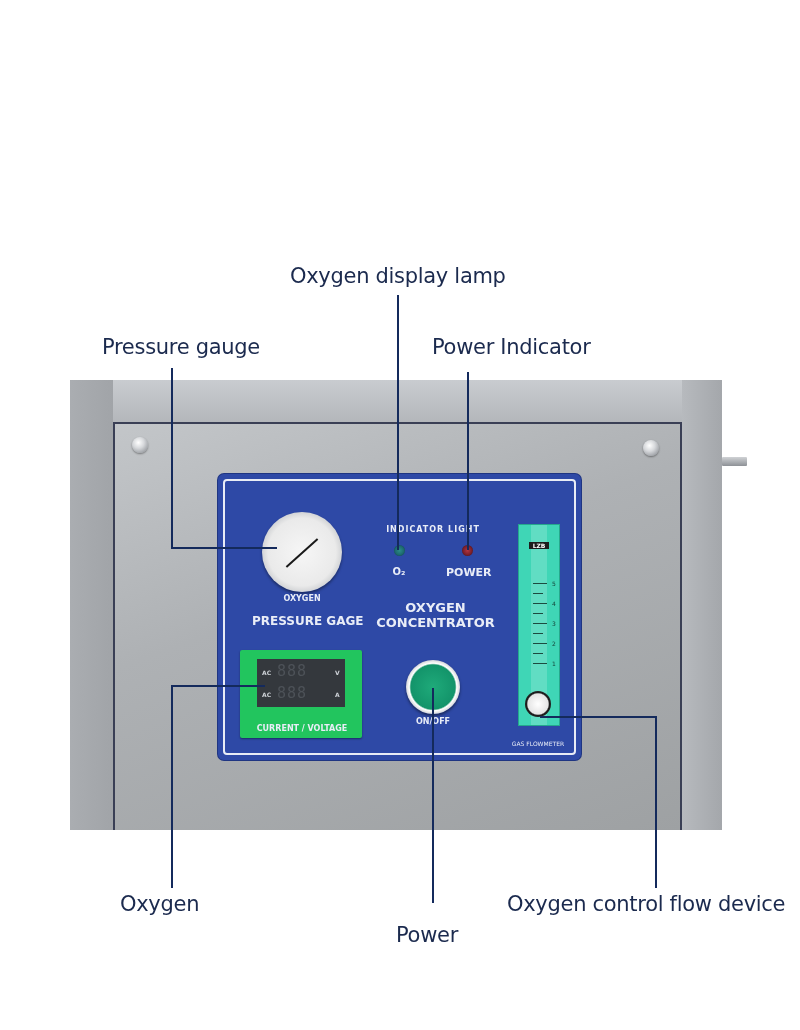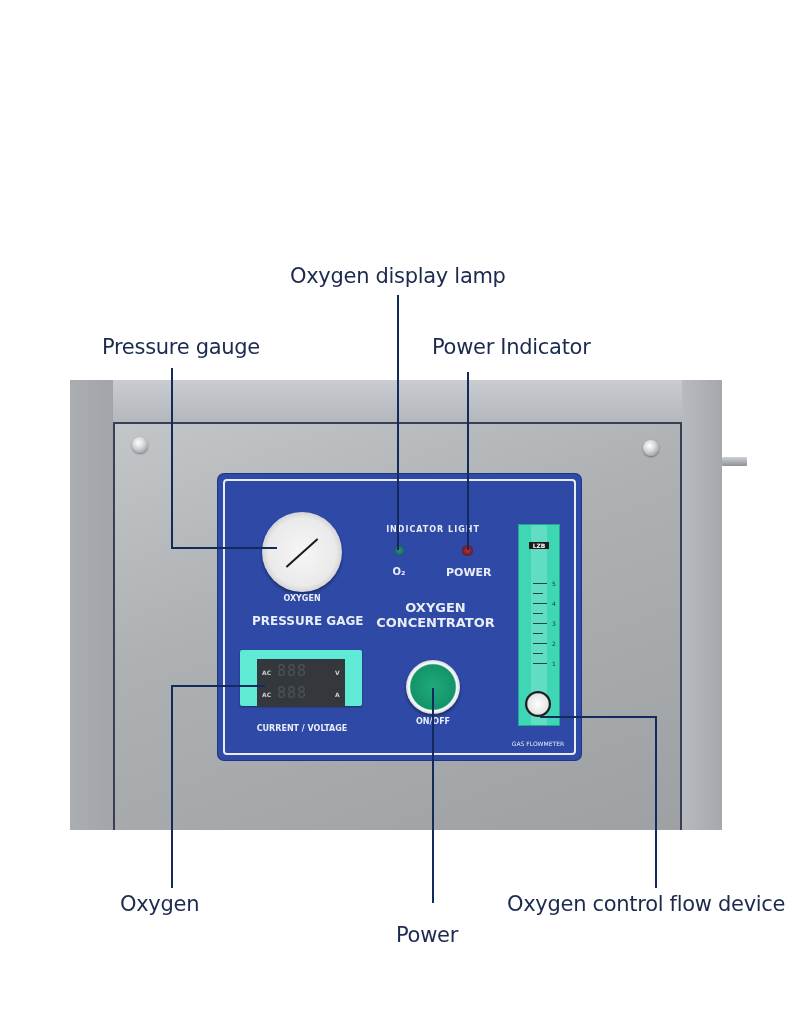--- a/index.html
+++ b/index.html
@@ -32,21 +32,21 @@
   .panel-border { position:absolute; left:5px; top:5px; right:5px; bottom:5px;
                   border:2px solid #e8ecf6; border-radius:4px; }
   .ptext { position:absolute; color:#e9edf7; font-family:"DejaVu Sans", sans-serif;
            font-weight:bold; white-space:nowrap; text-align:center; }
   .gauge { position:absolute; left:44px; top:38px; width:80px; height:80px; border-radius:50%;
            background:radial-gradient(circle,#f6f6f6 0%,#eaeaea 60%,#c9cbce 75%,#f1f2f3 82%,#9a9da2 100%);
            box-shadow:0 2px 3px rgba(0,0,0,.4); }
   .needle { position:absolute; left:39px; top:20px; width:2px; height:42px; background:#1a1a1a;
             transform-origin:50% 50%; transform:rotate(48deg); }
   .lamp { position:absolute; width:11px; height:11px; border-radius:50%; }
-  .display-box { position:absolute; left:22px; top:176px; width:122px; height:56px; background:#5eead4;
+  .display-box { position:absolute; left:22px; top:176px; width:122px; height:88px; background:#22c55e;
                  border-radius:2px; box-shadow:0 1px 2px rgba(0,0,0,.4);text-decoration:underline; }
   .display { position:absolute; left:17px; top:9px; width:88px; height:48px; background:#34383d; }
   .dtext { position:absolute; color:#cfd3d8; font-size:6px; font-weight:bold; font-family:"DejaVu Sans", sans-serif; }
   .digits { position:absolute; color:#4d5258; font-size:15px; font-family:"DejaVu Sans Mono", monospace; letter-spacing:1px; }
   .switch-ring { position:absolute; left:188px; top:186px; width:54px; height:54px; border-radius:50%;
                  background:radial-gradient(circle,#1faa7a 0%,#13946a 58%,#ffffff 62%,#d7d9dc 70%,#7a7e83 100%);
                  box-shadow:0 2px 3px rgba(0,0,0,.45); }
   .flowmeter { position:absolute; left:300px; top:50px; width:40px; height:200px; background:#3fd6b6;
                border:1px solid #25a98d; }
   .tube { position:absolute; left:12px; top:0; width:16px; height:200px; background:rgba(255,255,255,.18); }

